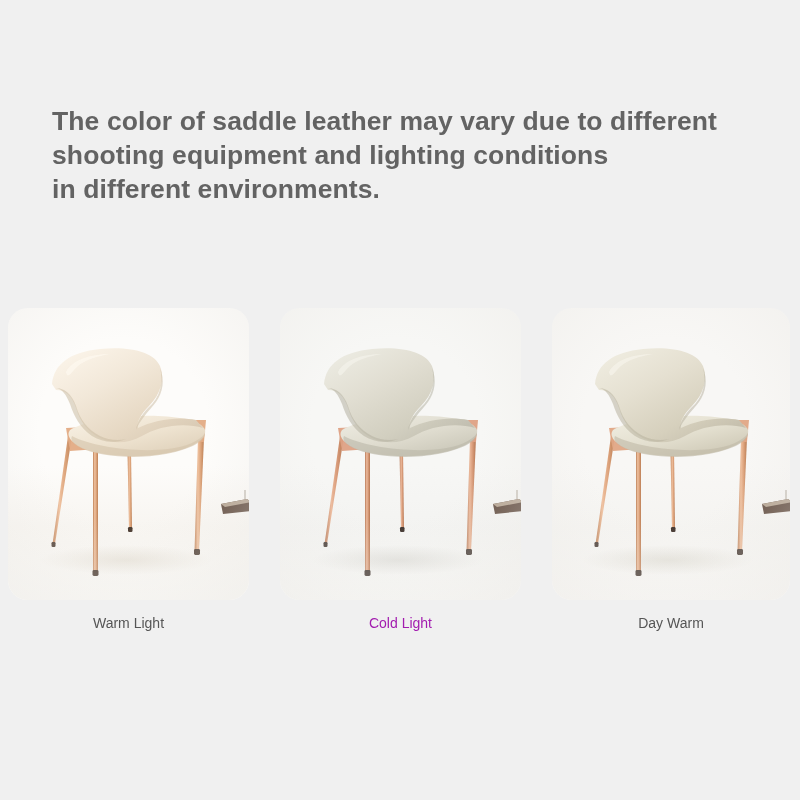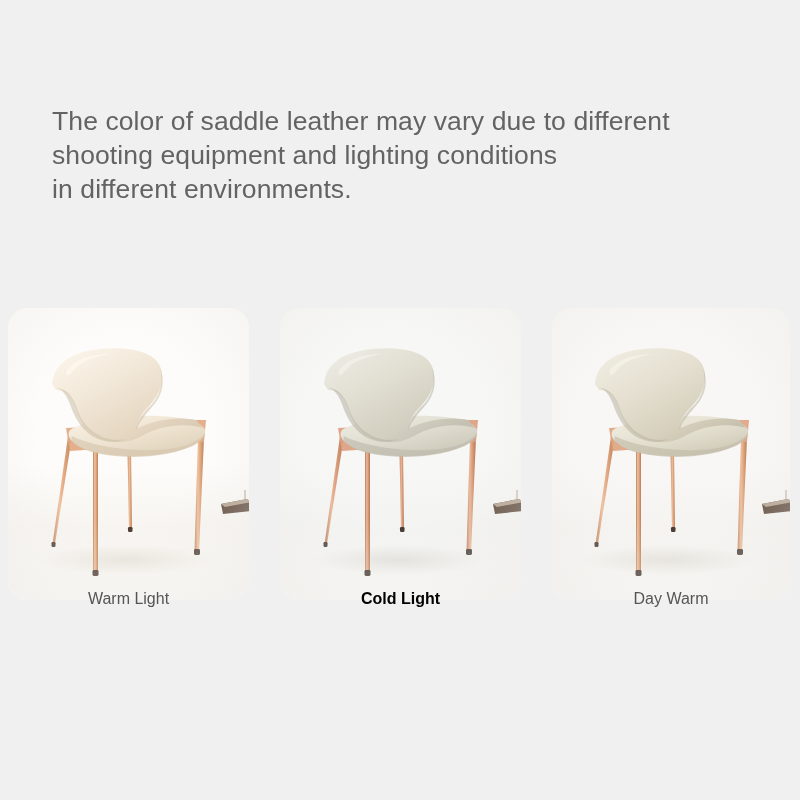--- a/index.html
+++ b/index.html
@@ -17,21 +17,21 @@
 
   
   .heading {
     position: absolute;
     left: 52px;
     top: 104px;
     width: 720px;
     color: #636363;
     font-size: 26.5px;
     line-height: 34px;
-    font-weight: 400;
+    font-weight: 700;
     letter-spacing: 0.1px;
     white-space: pre-line;
   }
 
   
   .panels {
     position: absolute;
     left: 0;
     top: 308px;
     width: 800px;
@@ -83,23 +83,23 @@
     position: absolute;
     right: -2px;
     top: 182px;
     width: 30px;
     height: 26px;
   }
 
   
   .caption {
     position: absolute;
-    top: 588px;
+    top: 612px;
     color: #555555;
-    font-size: 16px;
+    font-size: 14px;
     line-height: 22px;
     text-align: center;
     font-weight: 400;
   }
   .caption-1 { left: 8px;   width: 241px; }
   .caption-2 { left: 280px; width: 241px; }
   .caption-3 { left: 552px; width: 238px; }
 </style>
 </head>
 <body style="background: rgb(240, 240, 240);">
@@ -305,14 +305,14 @@
         <path d="M0 14 L26 9 L30 12 L30 21 L2 24 Z" fill="#5b4538"></path>
         <path d="M0 14 L26 9 L30 12 L4 17 Z" fill="#b2a08d"></path>
         <rect x="23" y="0" width="2" height="9" fill="#cfcac2"></rect>
       </svg>
       <div class="vignette"></div>
     </div>
   </div>
 </div>
 
 <div class="caption caption-1" style="color: rgb(85, 85, 85);">Warm Light</div>
-<div class="caption caption-2" style="color: #000000; font-weight: bold;">Cold Light</div>
+<div class="caption caption-2" style="color: #a21caf;">Cold Light</div>
 <div class="caption caption-3" style="color: rgb(85, 85, 85);">Day Warm</div>
 
 </body></html>

